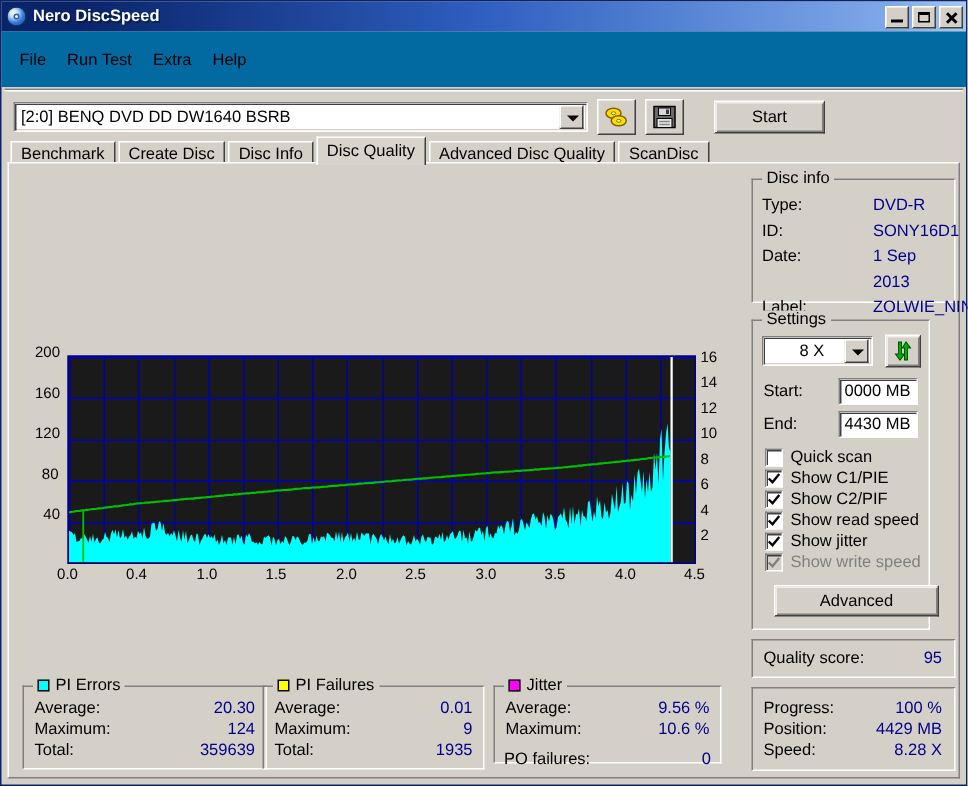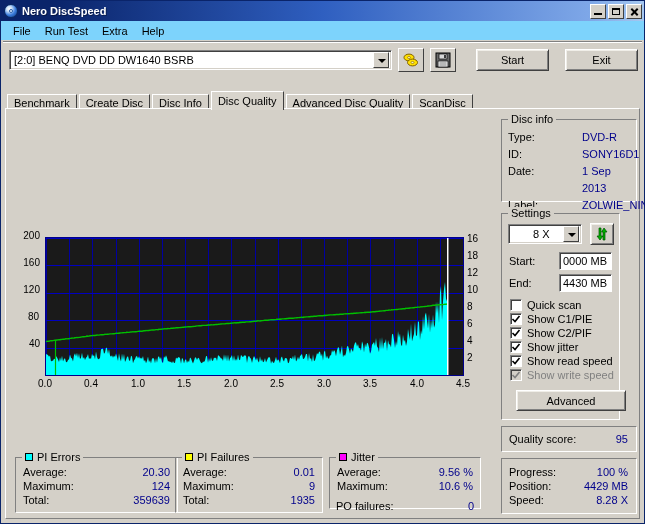--- a/index.html
+++ b/index.html
@@ -53,22 +53,22 @@
   .tbtn i{position:absolute;display:block;background:#000;}
   .tb-min i{left:3px;bottom:3px;width:8px;height:2px;}
   .tb-max i{left:3px;top:3px;width:8px;height:7px;border:1px solid #000;background:none;box-sizing:border-box;}
   .tb-max i:after{content:"";position:absolute;left:-1px;top:-1px;right:-1px;height:2px;background:#000;}
   .tb-close i.a,.tb-close i.b{left:3px;top:6px;width:9px;height:2px;}
   .tb-close i.a{transform:rotate(45deg);}
   .tb-close i.b{transform:rotate(-45deg);}
 
   
   .menubar{
-    height:19px;display:flex;align-items:center;
-    padding-left:5px;background:#7dd3fc;
+    height:37px;display:flex;align-items:center;
+    padding-left:5px;background:#0369a1;
   }
   .menu-item{padding:2px 7px;font-size:11px;cursor:default;}
 
   .hline{height:1px;background:#ffffff;border-top:1px solid #808080;margin:1px 2px 0 2px;}
 
   
   .driverow{
     display:flex;align-items:center;padding:5px 6px 4px 8px;gap:6px;
   }
   .combo{
@@ -231,21 +231,20 @@
         <rect x="1" y="1" width="14" height="14" fill="#6b6b6b" stroke="#000" stroke-width="1"></rect>
         <rect x="4" y="2" width="8" height="5" fill="#d8d8d8" stroke="#000" stroke-width="0.7"></rect>
         <rect x="9" y="3" width="2" height="3" fill="#3a3a3a"></rect>
         <rect x="3" y="9" width="10" height="6" fill="#e8e8e8" stroke="#000" stroke-width="0.7"></rect>
         <rect x="4.5" y="10.5" width="7" height="1" fill="#888"></rect>
         <rect x="4.5" y="12.5" width="7" height="1" fill="#888"></rect>
       </svg>
     </div>
 
     <div class="btn btn-start">Start</div>
-    <div class="btn btn-exit">Exit</div>
   </div>
 
   <div class="tabstrip">
     <div class="tab">Benchmark</div>
     <div class="tab">Create Disc</div>
     <div class="tab">Disc Info</div>
     <div class="tab sel">Disc Quality</div>
     <div class="tab">Advanced Disc Quality</div>
     <div class="tab">ScanDisc</div>
   </div>
@@ -256,21 +255,21 @@
 
     <div class="axis-lbl" style="left:6px;top:117px;width:33px;">200</div>
     <div class="axis-lbl" style="left:6px;top:144px;width:33px;">160</div>
     <div class="axis-lbl" style="left:6px;top:171px;width:33px;">120</div>
     <div class="axis-lbl" style="left:6px;top:198px;width:32px;">80</div>
     <div class="axis-lbl" style="left:6px;top:225px;width:33px;">40</div>
 
     <div class="axis-lbl" style="left:420px;top:113px;width:36px;text-align:center;margin-top:18px;">n/a</div>
 
     <div class="axis-lbl" style="left:466px;top:120px;width:20px;text-align:left;">16</div>
-    <div class="axis-lbl" style="left:466px;top:137px;width:20px;text-align:left;">18</div>
+    <div class="axis-lbl" style="left:466px;top:137px;width:20px;text-align:left;">14</div>
     <div class="axis-lbl" style="left:466px;top:154px;width:20px;text-align:left;">12</div>
     <div class="axis-lbl" style="left:466px;top:171px;width:20px;text-align:left;">10</div>
     <div class="axis-lbl" style="left:466px;top:188px;width:20px;text-align:left;">8</div>
     <div class="axis-lbl" style="left:466px;top:205px;width:20px;text-align:left;">6</div>
     <div class="axis-lbl" style="left:466px;top:222px;width:20px;text-align:left;">4</div>
     <div class="axis-lbl" style="left:466px;top:239px;width:20px;text-align:left;">2</div>
 
     <div class="plot" style="left:44px;top:124px;width:419px;height:139px;">
       <svg id="svg-pie" width="417" height="137" viewBox="0 0 417 137" preserveAspectRatio="none">
           <line x1="0.5" x2="0.5" y1="0" y2="137" stroke="#0000a0" stroke-width="1"></line>
@@ -475,29 +474,29 @@
             </svg>
           </span>
         <span>Show C2/PIF</span>
       </div>
       <div class="chk">
         <span class="cbox on">
             <svg width="10" height="10" viewBox="0 0 10 10">
               <path d="M1.5 5 L4 7.5 L8.5 2" stroke="#000" stroke-width="1.6" fill="none"></path>
             </svg>
           </span>
-        <span>Show jitter</span>
+        <span>Show read speed</span>
       </div>
       <div class="chk">
         <span class="cbox on">
             <svg width="10" height="10" viewBox="0 0 10 10">
               <path d="M1.5 5 L4 7.5 L8.5 2" stroke="#000" stroke-width="1.6" fill="none"></path>
             </svg>
           </span>
-        <span>Show read speed</span>
+        <span>Show jitter</span>
       </div>
       <div class="chk">
         <span class="cbox on dis">
             <svg width="10" height="10" viewBox="0 0 10 10">
               <path d="M1.5 5 L4 7.5 L8.5 2" stroke="#808080" stroke-width="1.6" fill="none"></path>
             </svg>
           </span>
         <span class="dimtxt">Show write speed</span>
       </div>
     </div>

